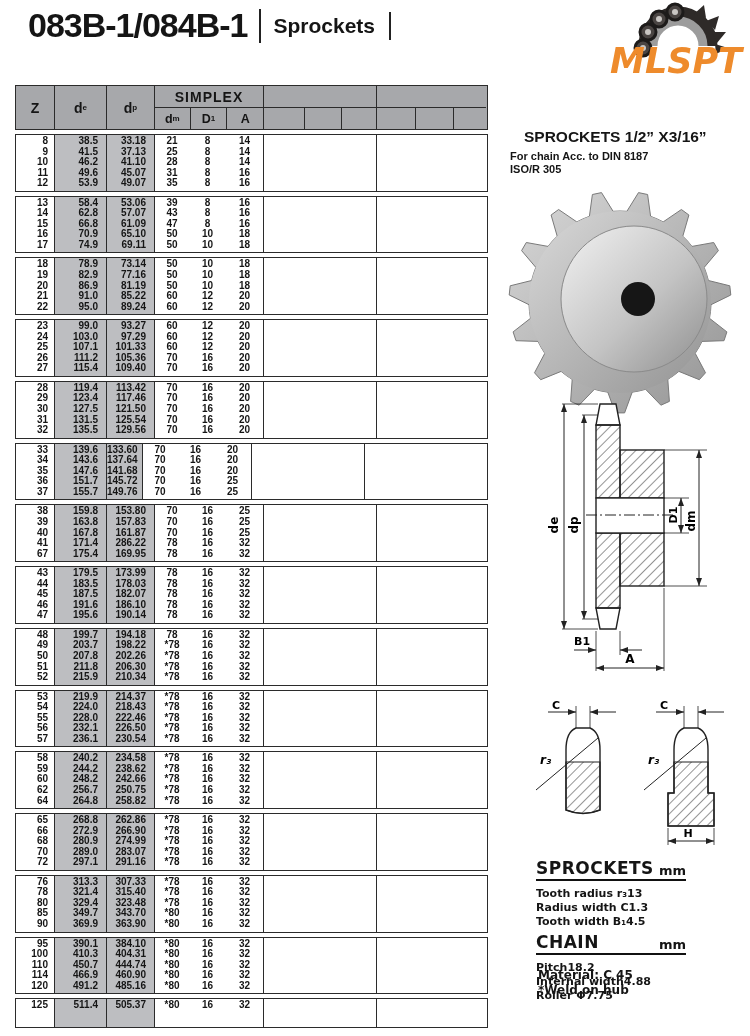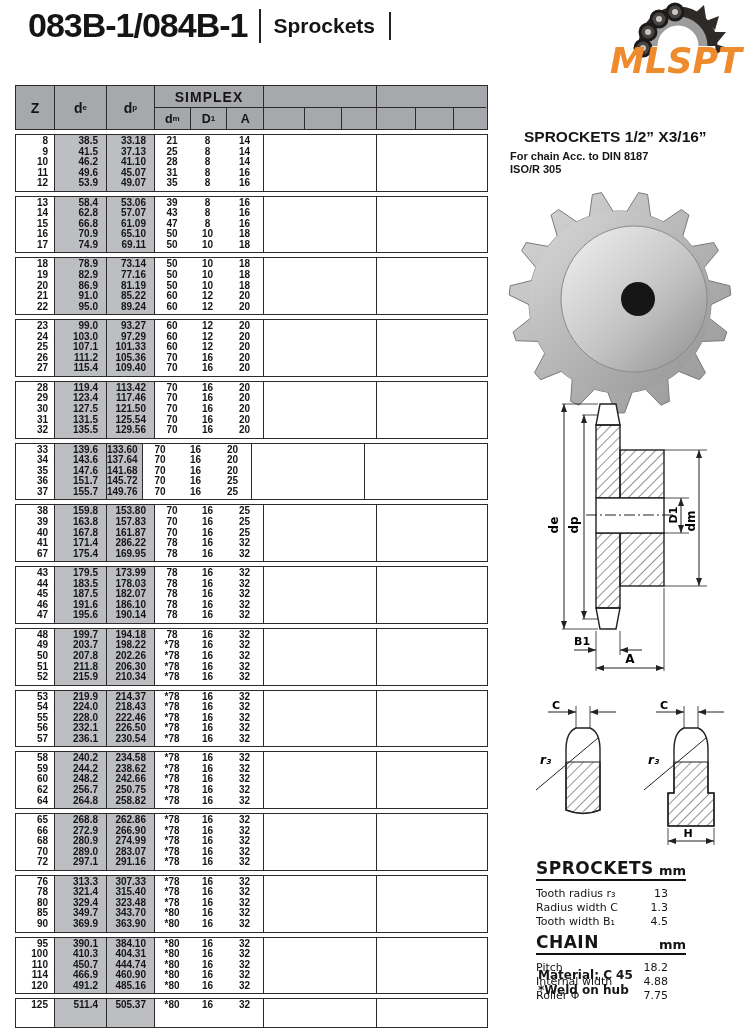--- a/index.html
+++ b/index.html
@@ -45,21 +45,21 @@
   .photo{position:absolute;left:0;top:186px;}
   .drawing{position:absolute;left:36px;top:403px;}
   .tooth-a{position:absolute;left:20px;top:698px;}
   .tooth-b{position:absolute;left:128px;top:698px;}
   .spec{position:absolute;left:28px;width:150px;}
   .spec-head{display:flex;justify-content:space-between;align-items:flex-end;
              border-bottom:2.5px solid #111;padding-bottom:1px;}
   .spec-title{font-size:17px;font-weight:bold;letter-spacing:0.5px;font-family:"DejaVu Sans",sans-serif;}
   .spec-unit{font-size:13px;font-weight:bold;font-family:"DejaVu Sans",sans-serif;}
   .spec-rows{margin-top:6px;}
-  .spec-row{display:flex;justify-content:space-between;font-size:11px;font-weight:normal;
+  .spec-row{display:flex;justify-content:flex-start;font-size:11px;font-weight:bold;
             line-height:14px;font-family:"DejaVu Sans",sans-serif;padding-right:18px;}
   .material{position:absolute;left:30px;top:968px;font-size:12px;font-weight:bold;line-height:15px;
             font-family:"DejaVu Sans",sans-serif;}
   svg text{font-family:"DejaVu Sans",sans-serif;}
 </style>
 </head>
 <body>
 
 <div class="page">
 

